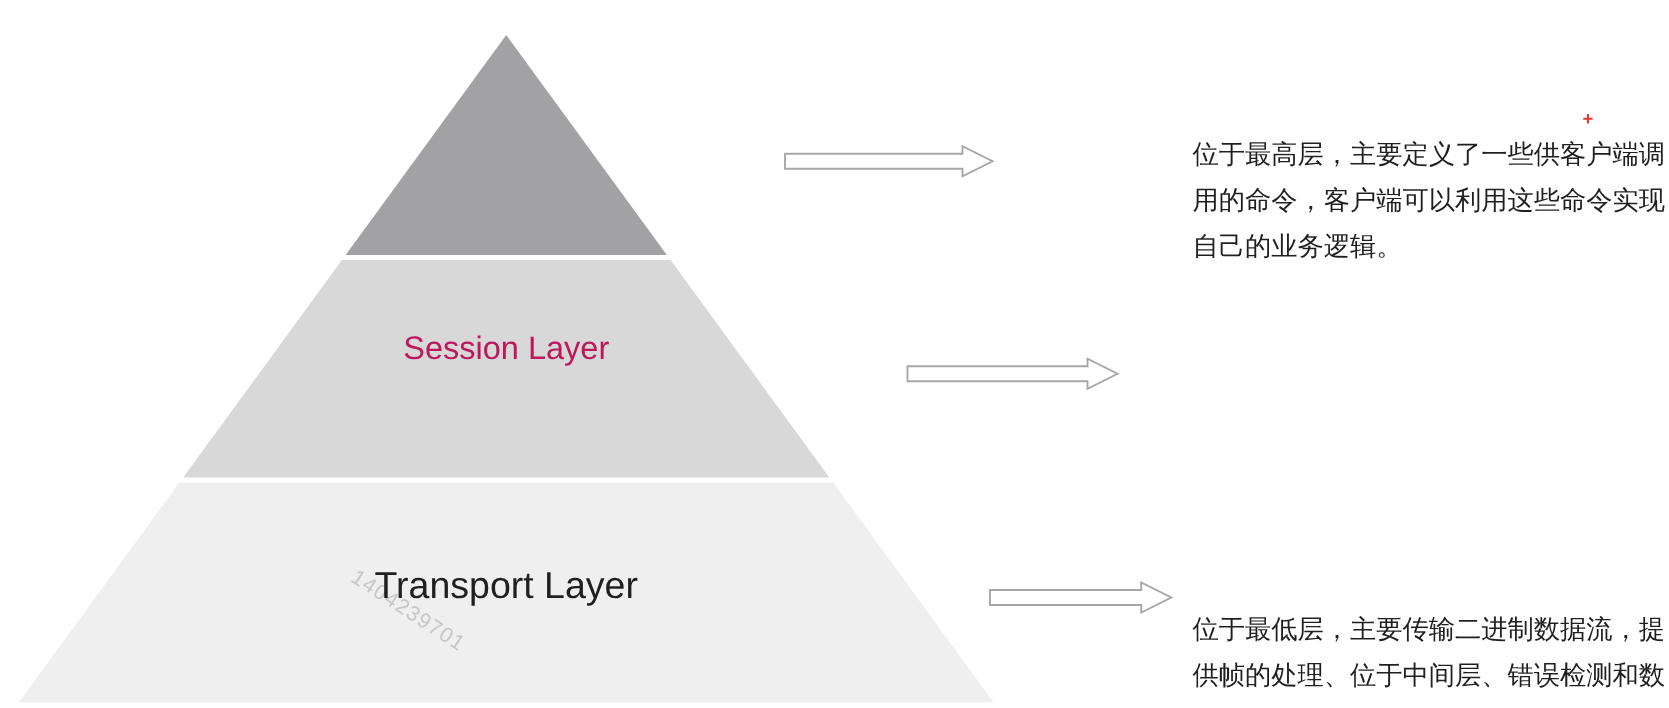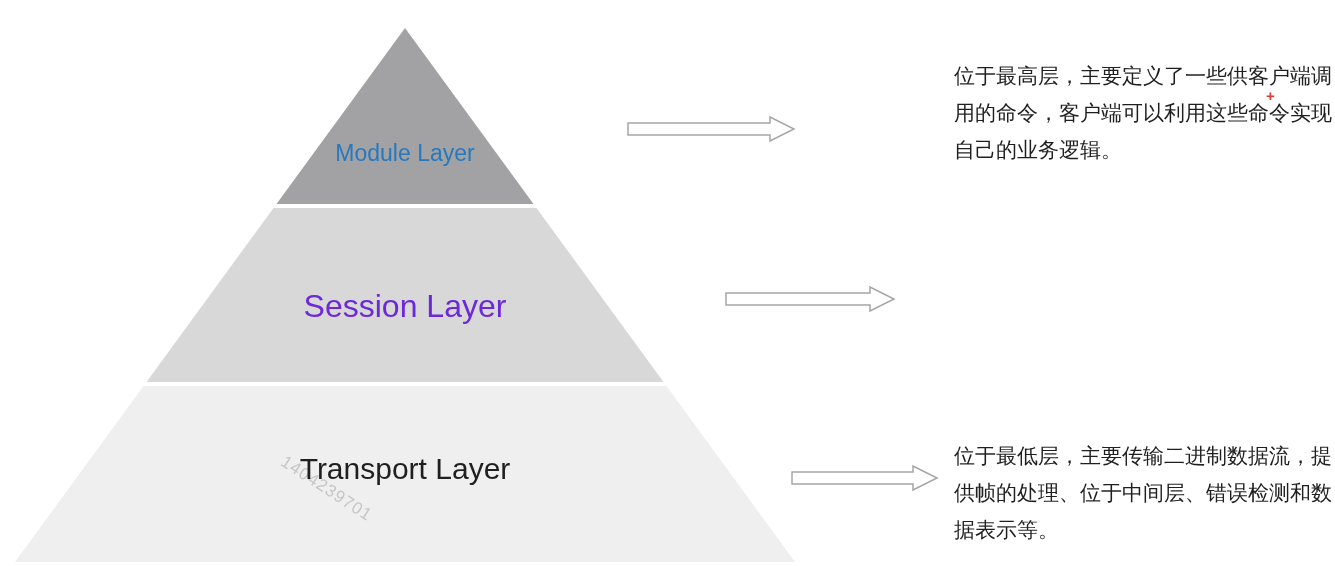--- a/index.html
+++ b/index.html
@@ -30,41 +30,42 @@
   }
   .label-module {
     left: 255px;
     top: 140px;
     width: 300px;
     font-size: 23px;
     color: #2878be;
   }
   .label-session {
     left: 205px;
-    top: 288px;
+    top: 263px;
     width: 400px;
-    font-size: 32px;
-    color: #6d28d9;
+    font-size: 26px;
+    color: #be185d;
   }
   .label-transport {
     left: 205px;
     top: 452px;
     width: 400px;
     font-size: 30px;
     color: #1f1f1f;
   }
   .desc {
     position: absolute;
     left: 954px;
     width: 378px;
     font-size: 21px;
     line-height: 37px;
     color: #1f1f1f;
     text-align: justify;
     z-index: 3;
+    margin-top: 48px;
   }
   .desc-module   { top: 57px;  }
   .desc-session  { top: 207px; }
   .desc-transport{ top: 437px; }
   .watermark {
     position: absolute;
     left: 288px;
     top: 452px;
     font-size: 17px;
     color: #c6c6c6;
@@ -91,21 +92,20 @@
 <div class="canvas">
 
   <svg class="overlay" viewBox="0 0 1335 566">
     <polygon points="405,28 533.5,204 276.5,204" fill="#a2a2a5"></polygon>
     <polygon points="273.5,208 536.5,208 663.5,382 146.5,382" fill="#d8d8d8"></polygon>
     <polygon points="143.5,386 666.5,386 795,562 15,562" fill="#efefef"></polygon>
   </svg>
 
   <div class="watermark">1404239701</div>
 
-  <div class="layer-label label-module">Module Layer</div>
   <div class="layer-label label-session">Session Layer</div>
   <div class="layer-label label-transport">Transport Layer</div>
 
   <svg class="overlay" viewBox="0 0 1335 566">
     <polygon fill="#ffffff" stroke="#a6a6a6" stroke-width="1.5" points="628,123 770,123 770,117 794,129 770,141 770,135 628,135"></polygon>
     <polygon fill="#ffffff" stroke="#a6a6a6" stroke-width="1.5" points="726,293 870,293 870,287 894,299 870,311 870,305 726,305"></polygon>
     <polygon fill="#ffffff" stroke="#a6a6a6" stroke-width="1.5" points="792,472 913,472 913,466 937,478 913,490 913,484 792,484"></polygon>
   </svg>
 
   <div class="desc desc-module">位于最高层，主要定义了一些供客户端调用的命令，客户端可以利用这些命令实现自己的业务逻辑。</div>

